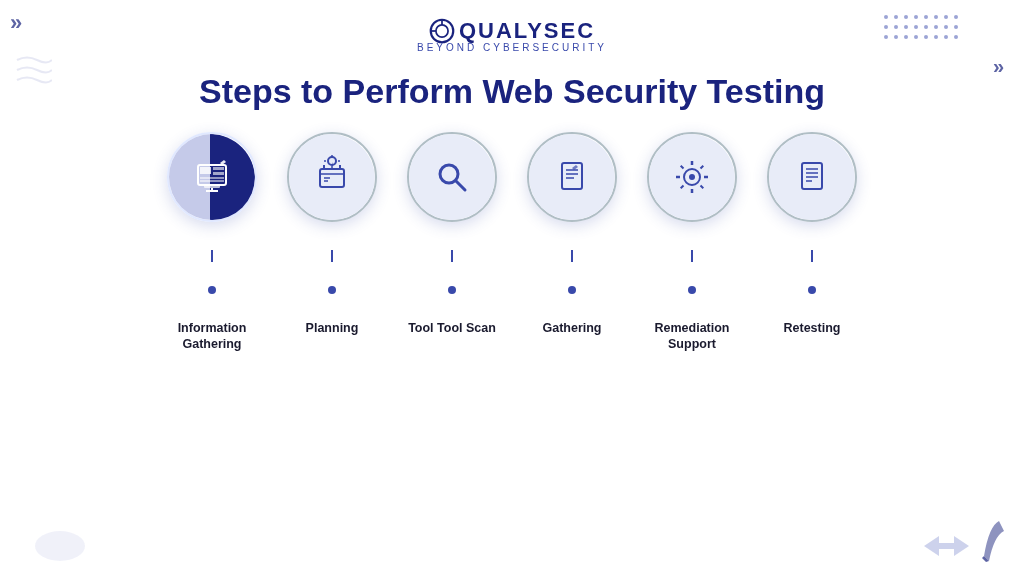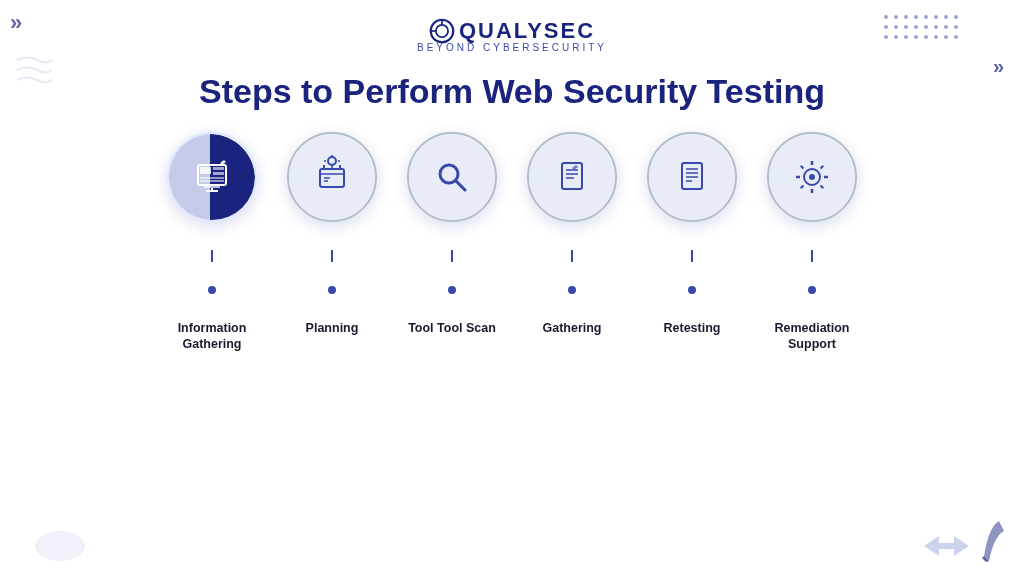--- a/index.html
+++ b/index.html
@@ -403,51 +403,51 @@
         <line x1="16" y1="19" x2="28" y2="19" stroke="#3949ab" stroke-width="1.5"></line>
         <line x1="16" y1="23" x2="24" y2="23" stroke="#3949ab" stroke-width="1.5"></line>
         <path d="M22,13 L26,10 L28,12 L24,15 Z" fill="#3949ab" opacity="0.7"></path>
       </svg>
     </div>
     <div class="connector-line"></div>
     <div class="connector-dot"></div>
     <div class="step-label">Gathering</div>
   </div>
 
+  <div class="step-item step-6">
+    <div class="circle-wrapper">
+      <div class="circle-bg">
+        <div class="circle-half-left"></div>
+        <div class="circle-half-right"></div>
+      </div>
+      <svg class="circle-svg" viewBox="0 0 44 44">
+        <circle cx="22" cy="22" r="8" fill="none" stroke="#3949ab" stroke-width="2"></circle>
+        <circle cx="22" cy="22" r="3" fill="#3949ab"></circle>
+        <path d="M22,10 L22,6 M22,38 L22,34 M10,22 L6,22 M38,22 L34,22" stroke="#3949ab" stroke-width="2.5"></path>
+        <path d="M13.5,13.5 L10.7,10.7 M33.3,33.3 L30.5,30.5 M13.5,30.5 L10.7,33.3 M30.5,13.5 L33.3,10.7" stroke="#3949ab" stroke-width="2"></path>
+      </svg>
+    </div>
+    <div class="connector-line"></div>
+    <div class="connector-dot"></div>
+    <div class="step-label">Remediation Support</div>
+  </div>
+
   <div class="step-item step-7">
     <div class="circle-wrapper">
       <div class="circle-bg">
         <div class="circle-half-left"></div>
         <div class="circle-half-right"></div>
       </div>
       <svg class="circle-svg" viewBox="0 0 44 44">
         <rect x="12" y="8" width="20" height="26" rx="2" fill="none" stroke="#3949ab" stroke-width="2"></rect>
         <line x1="16" y1="14" x2="28" y2="14" stroke="#3949ab" stroke-width="1.5"></line>
         <line x1="16" y1="18" x2="28" y2="18" stroke="#3949ab" stroke-width="1.5"></line>
         <line x1="16" y1="22" x2="28" y2="22" stroke="#3949ab" stroke-width="1.5"></line>
         <line x1="16" y1="26" x2="22" y2="26" stroke="#3949ab" stroke-width="1.5"></line>
       </svg>
     </div>
     <div class="connector-line"></div>
     <div class="connector-dot"></div>
     <div class="step-label">Retesting</div>
   </div>
 
-  <div class="step-item step-6">
-    <div class="circle-wrapper">
-      <div class="circle-bg">
-        <div class="circle-half-left"></div>
-        <div class="circle-half-right"></div>
-      </div>
-      <svg class="circle-svg" viewBox="0 0 44 44">
-        <circle cx="22" cy="22" r="8" fill="none" stroke="#3949ab" stroke-width="2"></circle>
-        <circle cx="22" cy="22" r="3" fill="#3949ab"></circle>
-        <path d="M22,10 L22,6 M22,38 L22,34 M10,22 L6,22 M38,22 L34,22" stroke="#3949ab" stroke-width="2.5"></path>
-        <path d="M13.5,13.5 L10.7,10.7 M33.3,33.3 L30.5,30.5 M13.5,30.5 L10.7,33.3 M30.5,13.5 L33.3,10.7" stroke="#3949ab" stroke-width="2"></path>
-      </svg>
-    </div>
-    <div class="connector-line"></div>
-    <div class="connector-dot"></div>
-    <div class="step-label">Remediation Support</div>
-  </div>
-
 
 </div>
 
 </body></html>

